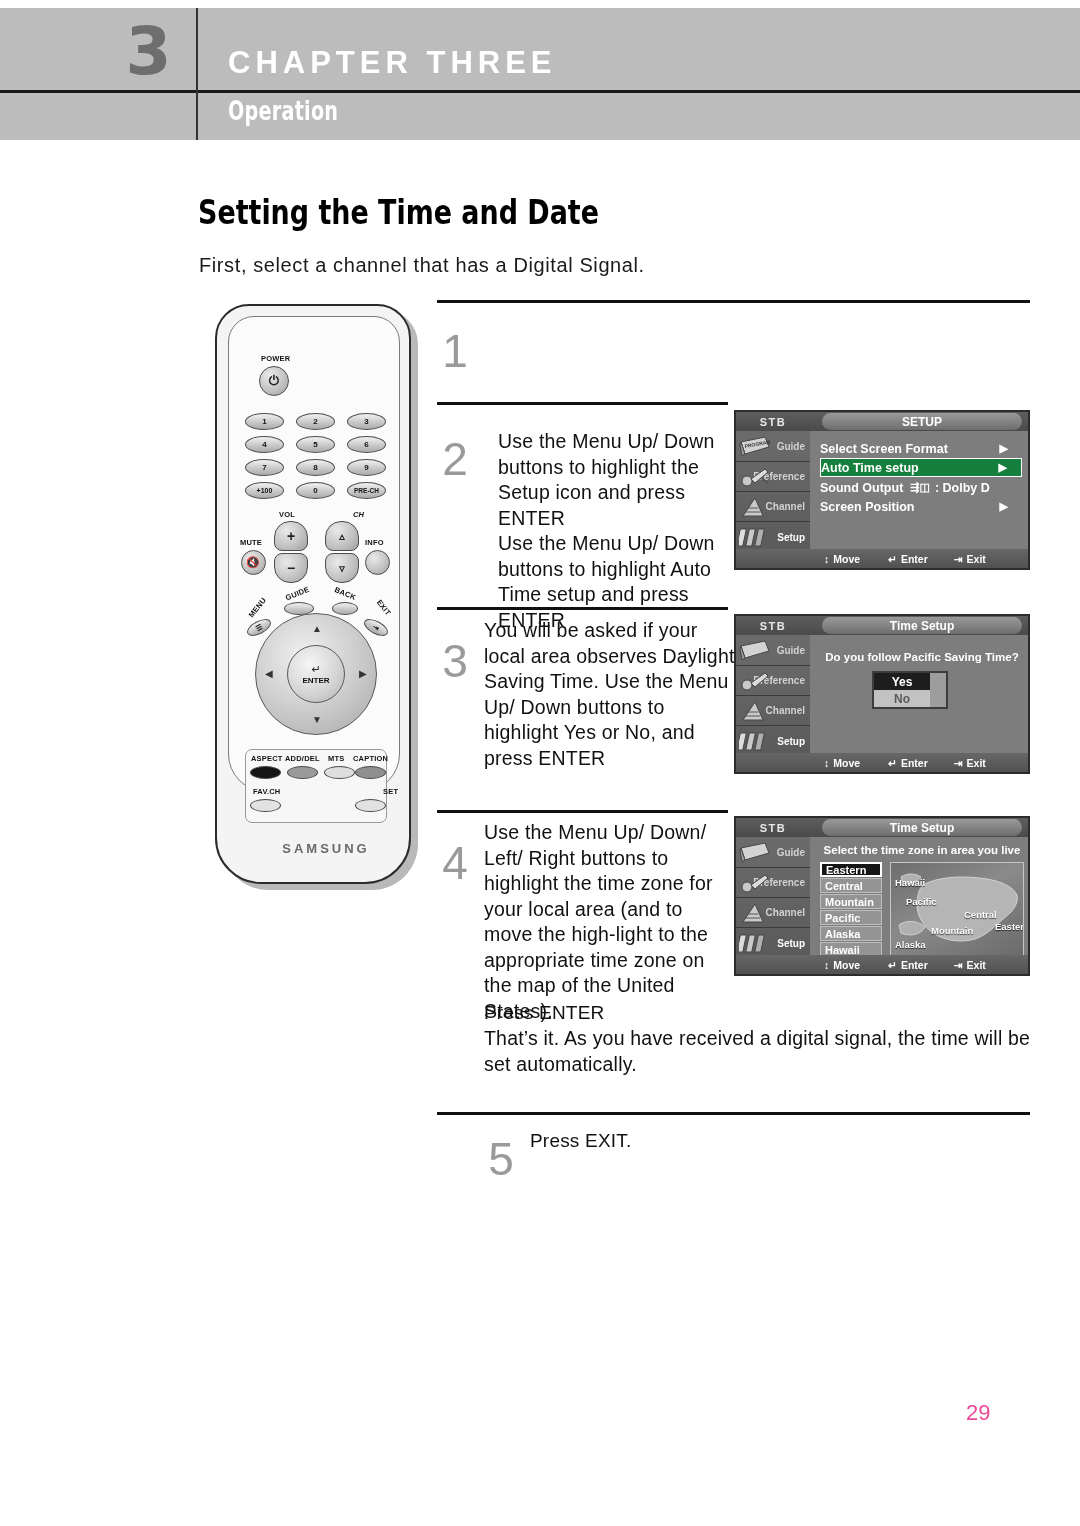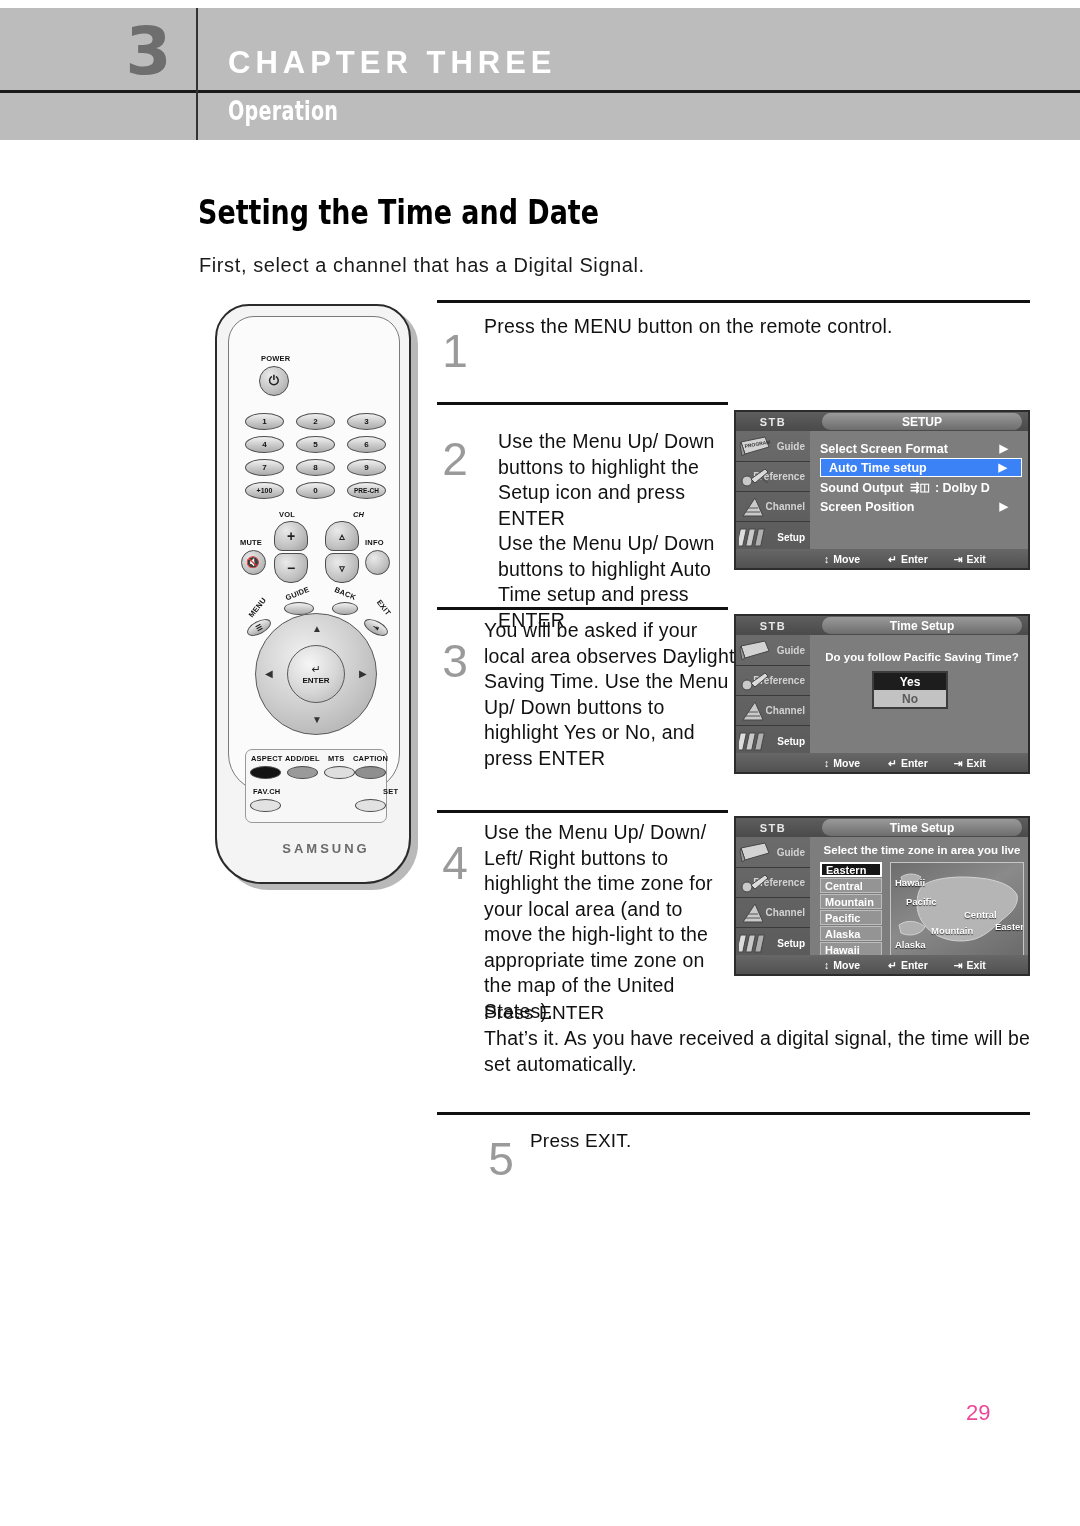--- a/index.html
+++ b/index.html
@@ -183,21 +183,21 @@
   }
   .osd-body {
     position: absolute; left: 74px; top: 19px; width: 222px; height: 122px;
     background: #7d7d7d;
   }
   .osd-row {
     position: absolute; left: 10px; width: 202px; height: 19px;
     display: flex; align-items: center;
     font-size: 12.5px; font-weight: bold; color: #ffffff;
   }
-  .osd-row.sel { border: 1px solid #ffffff; background: #3b82f6; padding-left: 8px; }
+  .osd-row.sel { border: 1px solid #ffffff; background: #15803d; }
   .osd-row .caret { position: absolute; right: 14px; font-size: 11px; color: #fff; }
   .osd-footer {
     position: absolute; left: 0; bottom: 0; width: 296px; height: 19px;
     background: linear-gradient(180deg,#676767 0%, #515151 100%);
     display: flex; align-items: center;
   }
   .osd-footer .ff {
     display: flex; align-items: center; gap: 4px;
     font-size: 10.5px; font-weight: bold; color: #ffffff;
   }
@@ -208,21 +208,21 @@
   }
   .osd-q {
     position: absolute; left: 8px; top: 16px; width: 208px; text-align: center;
     font-size: 11.5px; font-weight: bold; color: #ffffff;
   }
   .yn-box {
     position: absolute; left: 62px; top: 36px; width: 76px; height: 38px;
     border: 2px solid #3c3c3c; background: #9d9d9d;
   }
   .yn-item {
-    position: absolute; left: 0; width: 72px; height: 17px;
+    position: absolute; left: 0; width: 56px; height: 17px;
     display: flex; align-items: center; justify-content: center;
     font-size: 12px; font-weight: bold;
   }
   .yn-yes { top: 0; background: #1d1d1d; color: #ffffff; }
   .yn-no  { top: 17px; background: #c2c2c2; color: #5a5a5a; }
 
   .tz-head {
     position: absolute; left: 6px; top: 7px; width: 212px; text-align: center;
     font-size: 11.5px; font-weight: bold; color: #ffffff;
   }
@@ -361,21 +361,20 @@
         <div class="pad-btn" style="left:21px;  top:482px; width:31px; height:13px; background:#e2e2e2;"></div>
         <div class="pad-btn" style="left:126px; top:482px; width:31px; height:13px; background:#e2e2e2;"></div>
 
         <div class="samsung">SAMSUNG</div>
       </div>
     </div>
   </div>
 
   <div class="sep" style="left:437px; top:300px; width:593px;"></div>
   <div class="step-num" style="left:432px; top:324px;">1</div>
-  <div class="step-text" style="left:484px; top:314px; width:540px;">Press the MENU button on the remote control.</div>
 
   <div class="sep" style="left:437px; top:402px; width:291px;"></div>
   <div class="step-num" style="left:432px; top:432px;">2</div>
   <div class="step-text" style="left:484px; top:429px; width:252px; white-space:pre-line;margin-left:14px;">Use the Menu Up/ Down buttons to highlight the Setup icon and press ENTER
 Use the Menu Up/ Down buttons to highlight Auto Time setup and press ENTER</div>
 
   <div class="osd" style="left:734px; top:410px;">
     <div class="osd-topbar"></div>
     <div class="osd-stb">STB</div>
     <div class="osd-title-pill">SETUP</div>

